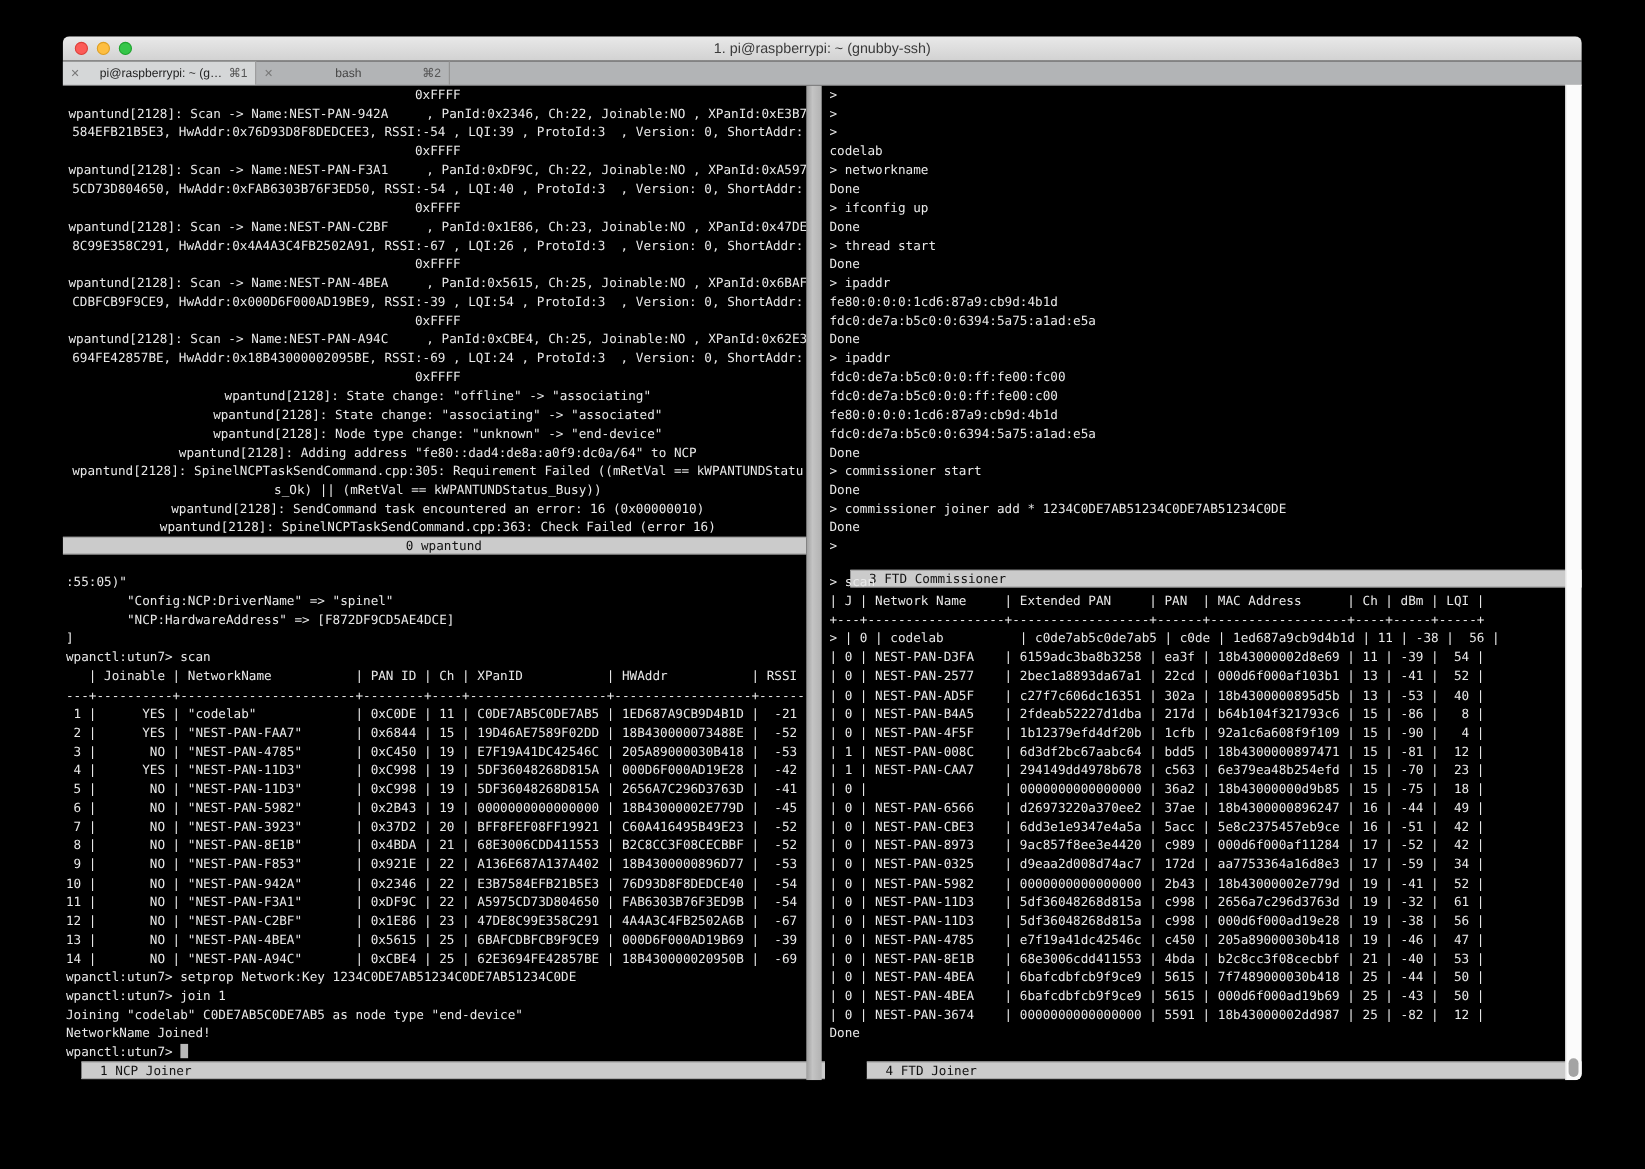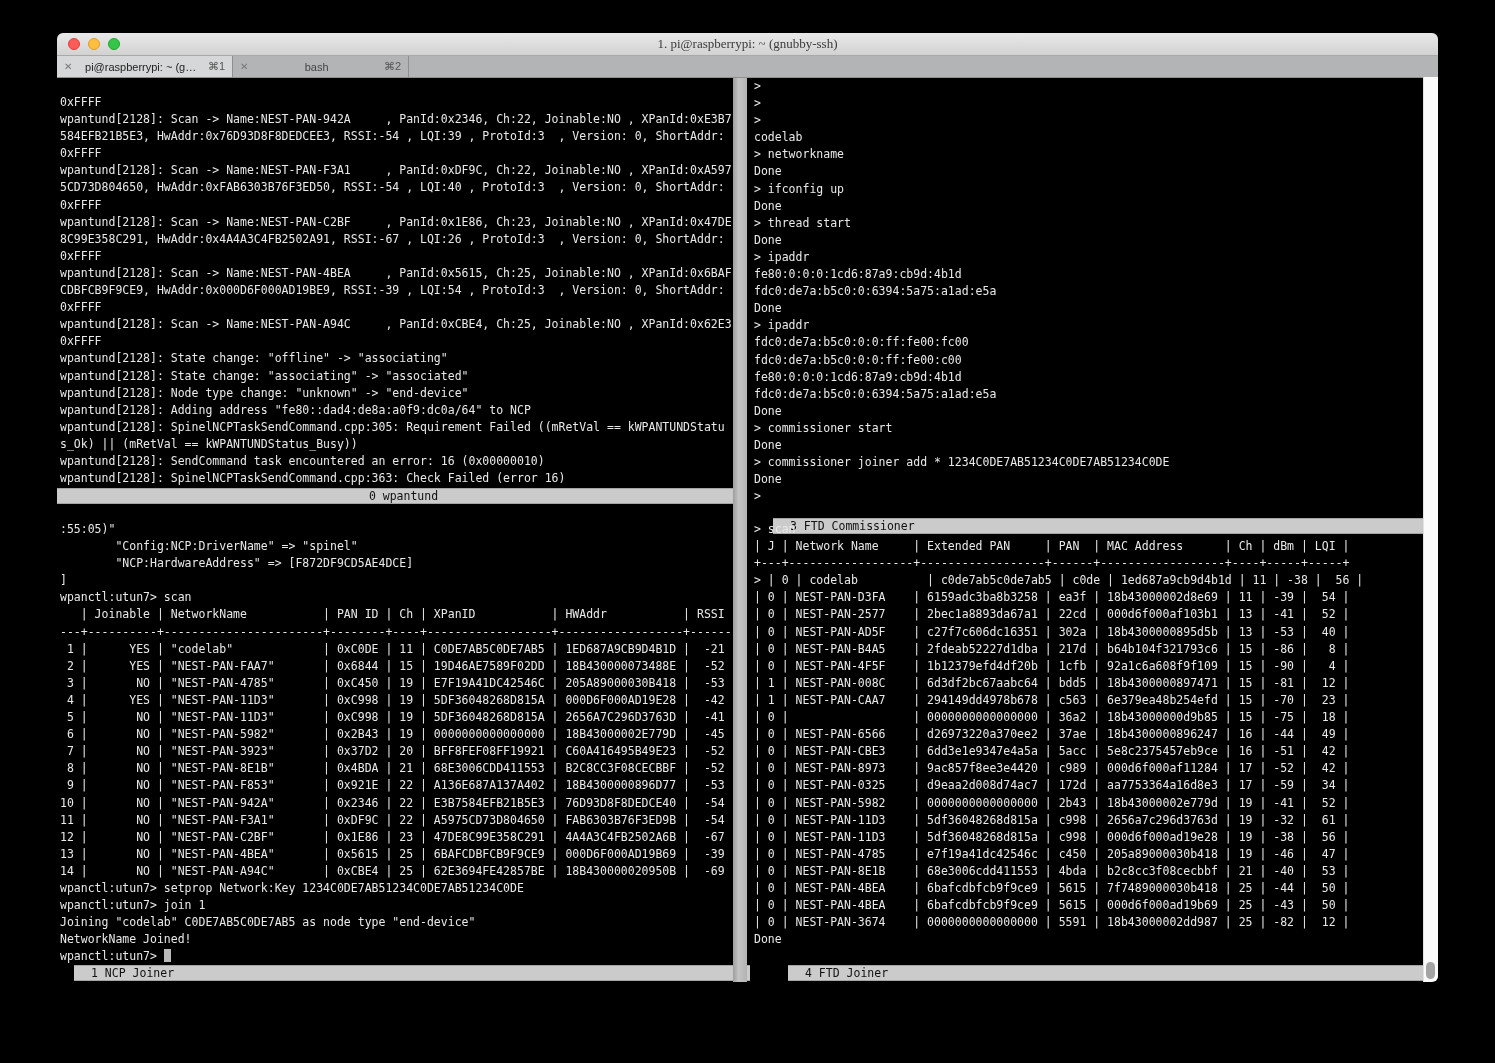--- a/index.html
+++ b/index.html
@@ -8,52 +8,52 @@
     background:#000; font-family:"Liberation Sans", sans-serif;
   }
   .window {
     position:absolute; left:57px; top:33px; width:1381px; height:949px;
     border-radius:6px; overflow:hidden; background:#000;
     box-shadow:0 22px 60px rgba(0,0,0,0.65);
   }
   
   .titlebar {
     height:22px; background:linear-gradient(#e9e9e9,#d2d2d2);
-    border-bottom:1px solid #a9a9a9; position:relative;font-family:Liberation Serif, serif;
+    border-bottom:1px solid #a9a9a9; position:relative;
   }
   .traffic { position:absolute; left:11px; top:5px; display:flex; gap:8px; }
   .light { width:12px; height:12px; border-radius:50%; box-sizing:border-box; }
   .light.red    { background:#fc5b57; border:1px solid #dd3f39; }
   .light.yellow { background:#fdbe41; border:1px solid #de9f23; }
   .light.green  { background:#35c649; border:1px solid #1fa32f; }
   .wtitle {
     text-align:center; font-size:13px; line-height:22px; color:#3a3a3a;
   }
   
   .tabbar {
     height:21px; background:#b2b4b6; border-bottom:1px solid #8f8f8f;
     display:flex; font-size:11px; color:#333;
   }
   .tab {
     width:176px; box-sizing:border-box; display:flex; align-items:center;
     padding:0 7px; border-right:1px solid #8f8f8f; color:#454545;
   }
   .tab.active { background:#d5d7d8; color:#222; }
   .tab .x { color:#777; font-size:10px; margin-right:7px; }
-  .tab .lbl { flex:1; text-align:center; overflow:hidden; white-space:nowrap; }
+  .tab .lbl { flex:1; text-align:right; overflow:hidden; white-space:nowrap; }
   .tab.inactive .lbl { text-align:center; }
   .tab .cmd { color:#555; margin-left:6px; }
   
   .content { position:relative; height:904px; background:#000; }
   .pane {
     position:absolute; overflow:hidden; color:#e9e9e9;
     font-family:"DejaVu Sans Mono", monospace; font-size:11.5px; line-height:17.1px;
   }
   .tline { white-space:pre; height:17.1px; overflow:hidden; }
-  #pane-wpantund { left:0;     top:16px;     width:676px; height:427px; padding-left:3px; }
+  #pane-wpantund { left:0;     top:0;     width:676px; height:427px; padding-left:3px;text-align:center; }
   #pane-ftd-commissioner { left:690px; top:0;  width:691px; height:427px; padding-left:7px; }
   #pane-ncp-joiner { left:0;   top:443px; width:676px; height:444px; padding-left:3px; }
   #pane-ftd-joiner { left:690px; top:443px; width:691px; height:444px; padding-left:7px; }
   .ptitle {
     position:absolute; height:14px; background:#cbcbcb;
     border-top:1px solid #a5a5a5; border-bottom:1px solid #a5a5a5;
     font-family:"DejaVu Sans Mono", monospace; font-size:11.5px; line-height:14px;
     color:#111; padding-left:17px; box-sizing:content-box; white-space:pre;
   }
   #bar-wpantund        { left:0;     top:410px; width:659px;text-align:center; }
@@ -115,20 +115,21 @@
         <div class="tline">wpantund[2128]: Scan -&gt; Name:NEST-PAN-F3A1     , PanId:0xDF9C, Ch:22, Joinable:NO , XPanId:0xA597</div>
         <div class="tline">5CD73D804650, HwAddr:0xFAB6303B76F3ED50, RSSI:-54 , LQI:40 , ProtoId:3  , Version: 0, ShortAddr:</div>
         <div class="tline">0xFFFF</div>
         <div class="tline">wpantund[2128]: Scan -&gt; Name:NEST-PAN-C2BF     , PanId:0x1E86, Ch:23, Joinable:NO , XPanId:0x47DE</div>
         <div class="tline">8C99E358C291, HwAddr:0x4A4A3C4FB2502A91, RSSI:-67 , LQI:26 , ProtoId:3  , Version: 0, ShortAddr:</div>
         <div class="tline">0xFFFF</div>
         <div class="tline">wpantund[2128]: Scan -&gt; Name:NEST-PAN-4BEA     , PanId:0x5615, Ch:25, Joinable:NO , XPanId:0x6BAF</div>
         <div class="tline">CDBFCB9F9CE9, HwAddr:0x000D6F000AD19BE9, RSSI:-39 , LQI:54 , ProtoId:3  , Version: 0, ShortAddr:</div>
         <div class="tline">0xFFFF</div>
         <div class="tline">wpantund[2128]: Scan -&gt; Name:NEST-PAN-A94C     , PanId:0xCBE4, Ch:25, Joinable:NO , XPanId:0x62E3</div>
+        <div class="tline">694FE42857BE, HwAddr:0x18B43000002095BE, RSSI:-69 , LQI:24 , ProtoId:3  , Version: 0, ShortAddr:</div>
         <div class="tline">0xFFFF</div>
         <div class="tline">wpantund[2128]: State change: "offline" -&gt; "associating"</div>
         <div class="tline">wpantund[2128]: State change: "associating" -&gt; "associated"</div>
         <div class="tline">wpantund[2128]: Node type change: "unknown" -&gt; "end-device"</div>
         <div class="tline">wpantund[2128]: Adding address "fe80::dad4:de8a:a0f9:dc0a/64" to NCP</div>
         <div class="tline">wpantund[2128]: SpinelNCPTaskSendCommand.cpp:305: Requirement Failed ((mRetVal == kWPANTUNDStatu</div>
         <div class="tline">s_Ok) || (mRetVal == kWPANTUNDStatus_Busy))</div>
         <div class="tline">wpantund[2128]: SendCommand task encountered an error: 16 (0x00000010)</div>
         <div class="tline">wpantund[2128]: SpinelNCPTaskSendCommand.cpp:363: Check Failed (error 16)</div>
       </div>

